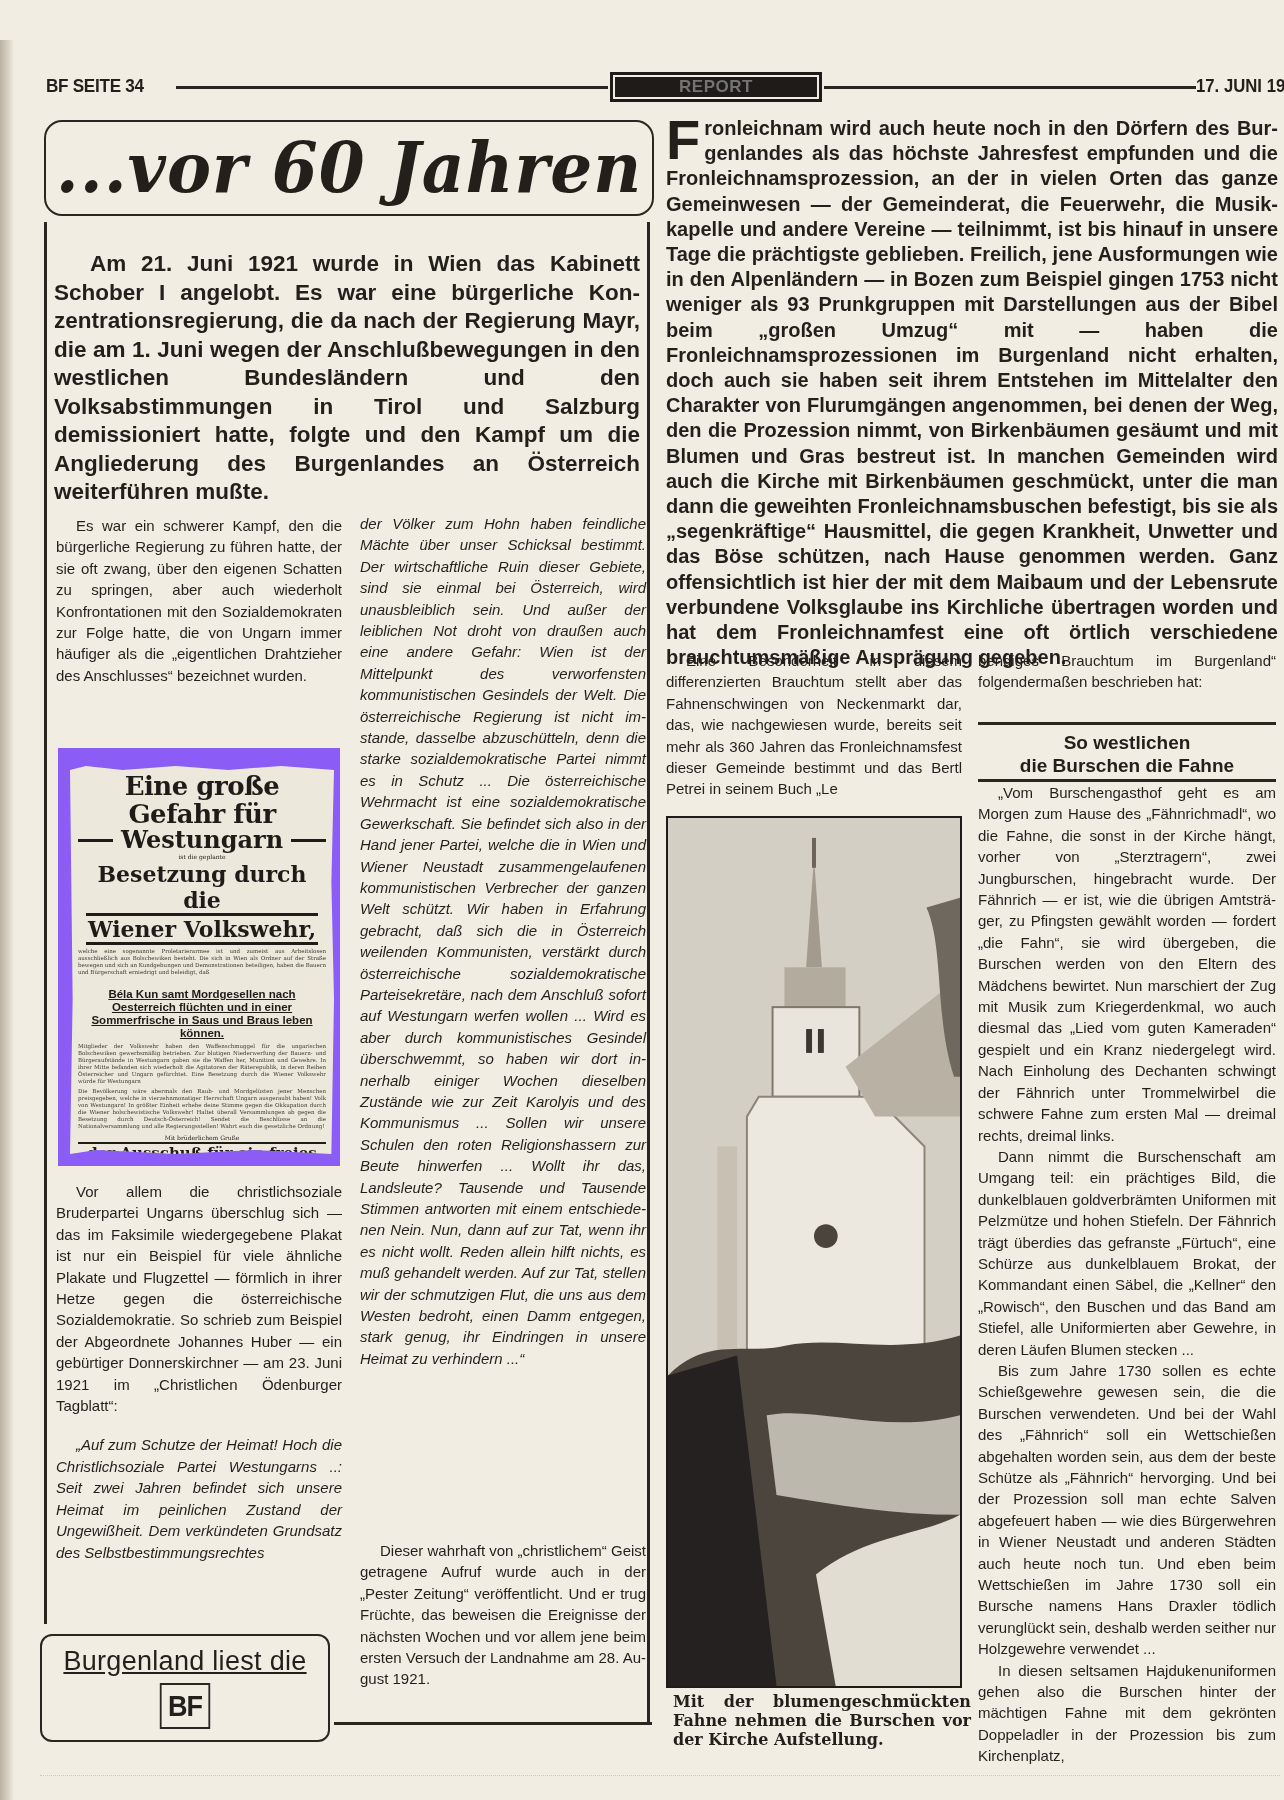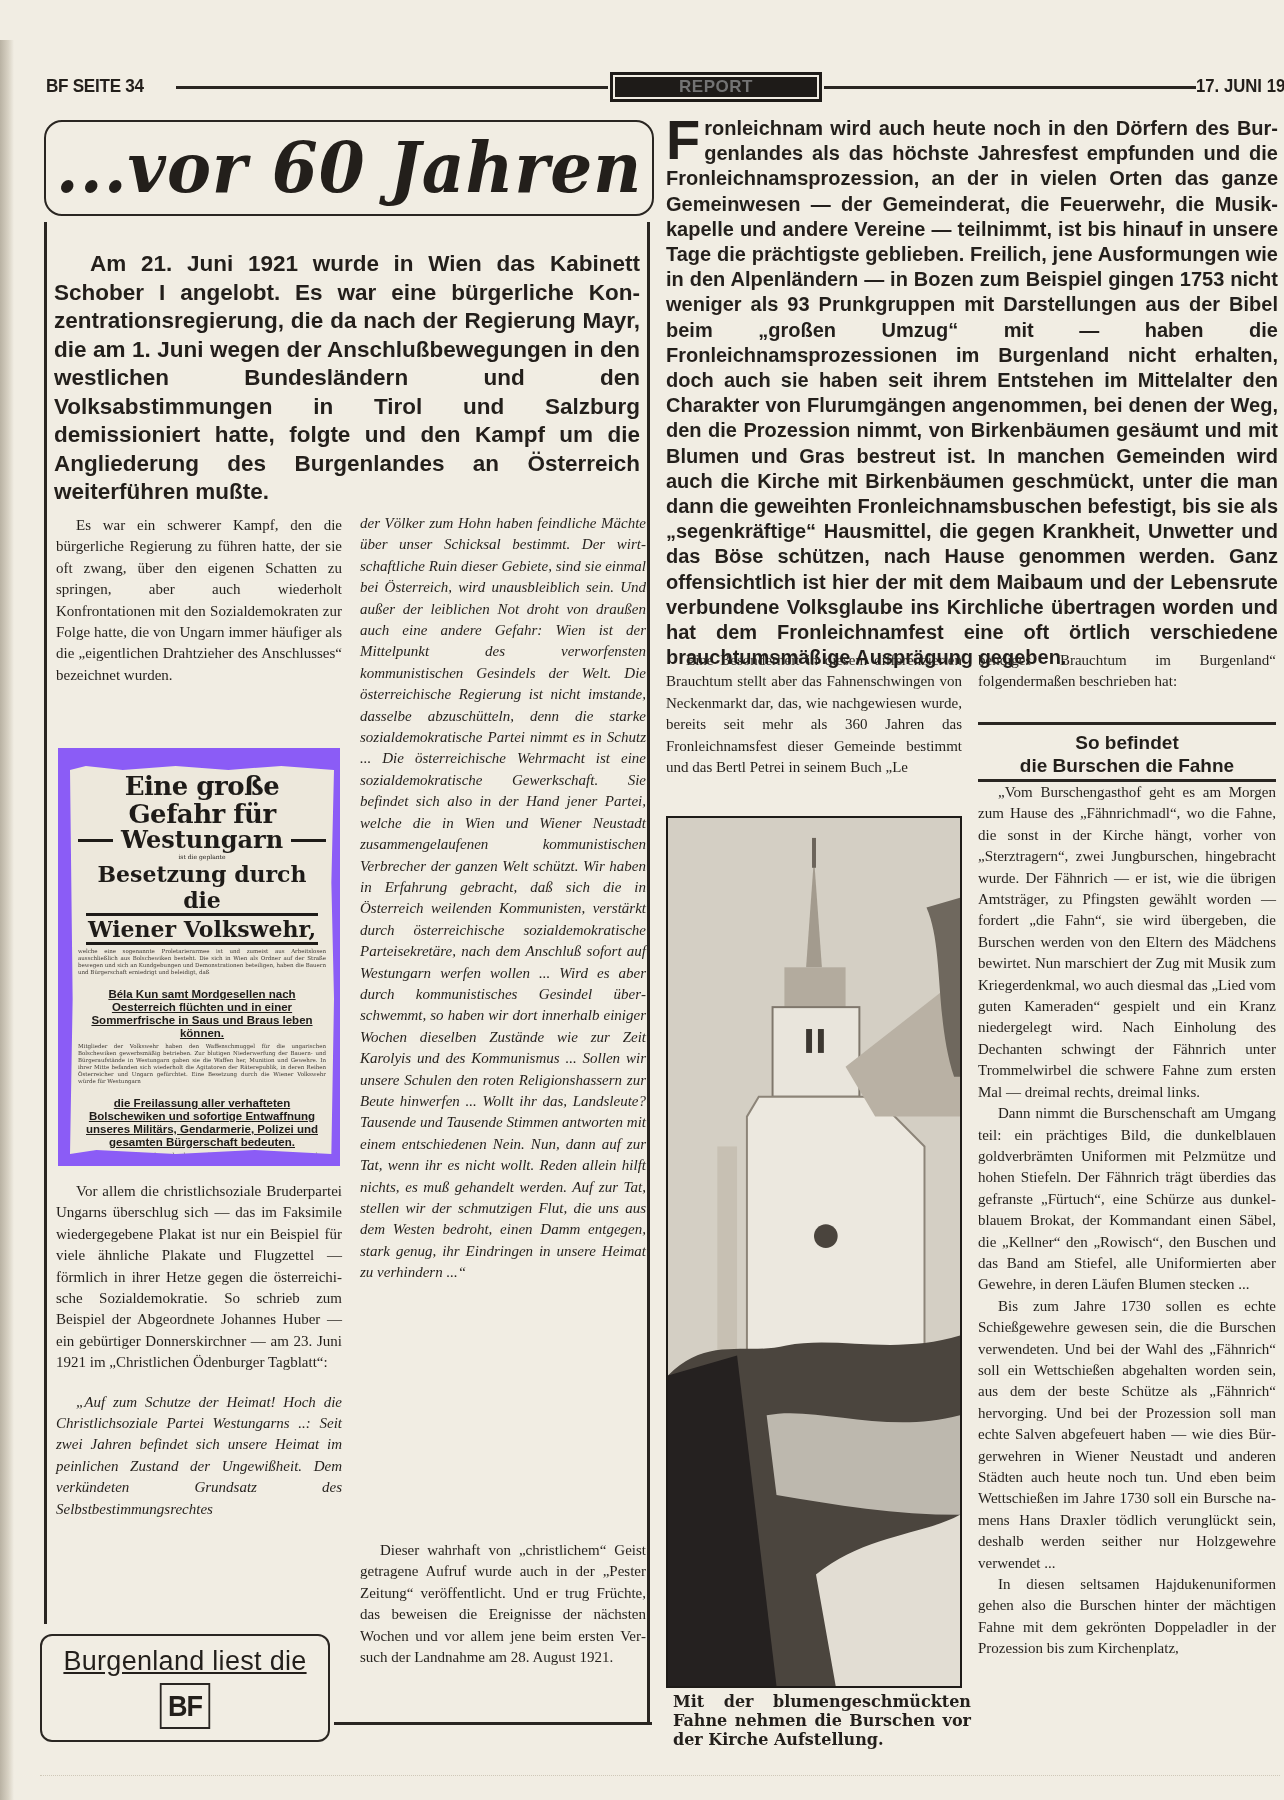--- a/index.html
+++ b/index.html
@@ -19,21 +19,21 @@
 
   
   .title-box { position: absolute; left: 44px; top: 120px; width: 610px; height: 96px; border: 2px solid #2a2622; border-radius: 18px; }
   .title-box .title { display: block; text-align: center; font: bold 66px "DejaVu Serif", serif; line-height: 92px; letter-spacing: 1px; font-style: italic; transform: scaleY(1.05); }
   .frame { position: absolute; left: 44px; top: 222px; width: 606px; height: 1402px; border-left: 3px solid #2a2622; border-right: 3px solid #2a2622; }
   .frame-bottom { position: absolute; left: 334px; top: 1722px; width: 318px; height: 3px; background: #2a2622; }
   .frame-right-ext { position: absolute; left: 647px; top: 1624px; width: 3px; height: 100px; background: #2a2622; }
 
   .lead { position: absolute; left: 54px; top: 250px; width: 586px; font: bold 22.5px "Liberation Sans", sans-serif; line-height: 28.5px; text-align: justify; text-indent: 36px; }
 
-  .serif-body { font-family: Liberation Serif, serif; font-size: 15px; line-height: 21.4px; text-align: justify; hyphens: manual; }
+  .serif-body { font-family: Liberation Sans, sans-serif; font-size: 15px; line-height: 21.4px; text-align: justify; hyphens: manual; }
   .ital { font-style: italic; }
   .indent { text-indent: 20px; }
 
   .col-a1 { position: absolute; left: 56px; top: 515px; width: 286px; }
   .col-b { position: absolute; left: 360px; top: 513px; width: 286px; }
   .col-a2 { position: absolute; left: 56px; top: 1181px; width: 286px; }
   .col-b2 { position: absolute; left: 360px; top: 1540px; width: 286px; }
 
   
   .poster { position: absolute; left: 58px; top: 748px; width: 282px; height: 418px; background: #8b5cf6; padding: 18px 6px 12px 12px; }
@@ -102,21 +102,20 @@
     <div class="p-h1">Eine große Gefahr für</div>
     <div class="p-h1b">
         <span>Westungarn</span>
       </div>
     <div class="p-small">ist die geplante</div>
     <div class="p-h2">Besetzung durch die</div>
     <div class="p-h2">Wiener Volkswehr,</div>
     <div class="p-fine">welche eine sogenannte Proletarierarmee ist und zumeist aus Arbeitslosen ausschließlich aus Bolschewiken besteht. Die sich in Wien als Ordner auf der Straße bewegen und sich an Kundgebungen und Demonstrationen beteiligen, haben die Bauern und Bürgerschaft erniedrigt und beleidigt, daß</div>
     <div class="p-mid">Béla Kun samt Mordgesellen nach Oesterreich flüchten und in einer Sommerfrische in Saus und Braus leben können.</div>
     <div class="p-fine">Mitglieder der Volkswehr haben den Waffenschmuggel für die ungarischen Bolschewiken gewerbsmäßig betrieben. Zur blutigen Niederwerfung der Bauern- und Bürgeraufstände in Westungarn gaben sie die Waffen her, Munition und Gewehre. In ihrer Mitte befanden sich wiederholt die Agitatoren der Räterepublik, in deren Reihen Österreicher und Ungarn gefürchtet. Eine Besetzung durch die Wiener Volkswehr würde für Westungarn</div>
-    <div class="p-mid">die Freilassung aller verhafteten Bolschewiken und sofortige Entwaffnung unseres Militärs, Gendarmerie, Polizei und gesamten Bürgerschaft bedeuten.</div>
     <div class="p-fine">Die Bevölkerung wäre abermals den Raub- und Mordgelüsten jener Menschen preisgegeben, welche in vierzehnmonatiger Herrschaft Ungarn ausgeraubt haben! Volk von Westungarn! In größter Einheit erhebe deine Stimme gegen die Okkupation durch die Wiener bolschewistische Volkswehr! Haltet überall Versammlungen ab gegen die Besetzung durch Deutsch-Österreich! Sendet die Beschlüsse an die Nationalversammlung und alle Regierungsstellen! Wahrt euch die gesetzliche Ordnung!</div>
     <div class="p-small">Mit brüderlichem Gruße</div>
     <div class="p-foot">der Ausschuß für ein freies Westungarn</div>
     <div class="p-addr">Ödenburg, Széchenyiplatz 2.</div>
   </div>
 </div>
 
 <div class="col-a2 serif-body">
   <p class="indent">Vor allem die christlichsoziale Bruderpartei Ungarns überschlug sich — das im Faksimile wieder­gegebene Plakat ist nur ein Bei­spiel für viele ähnliche Plakate und Flugzettel — förmlich in ihrer Hetze gegen die österreichi­sche Sozialdemokratie. So schrieb zum Beispiel der Abgeordnete Jo­hannes Huber — ein gebürtiger Donnerskirchner — am 23. Juni 1921 im „Christlichen Ödenburger Tagblatt“:</p>
   <p class="indent ital" style="margin-top:18px">„Auf zum Schutze der Heimat! Hoch die Christlichsoziale Partei Westungarns ..: Seit zwei Jahren befindet sich unsere Heimat im peinlichen Zustand der Ungewiß­heit. Dem verkündeten Grundsatz des Selbstbestimmungsrechtes</p>
@@ -141,21 +140,21 @@
 
 <div class="col-c serif-body">
   <p class="indent">Eine Besonderheit in diesem differenzierten Brauchtum stellt aber das Fahnenschwingen von Neckenmarkt dar, das, wie nachge­wiesen wurde, bereits seit mehr als 360 Jahren das Fronleichnamsfest dieser Gemeinde bestimmt und das Bertl Petrei in seinem Buch „Le­</p>
 </div>
 
 <div class="col-d serif-body">
   <p>bendiges Brauchtum im Burgen­land“ folgendermaßen beschrieben hat:</p>
 </div>
 
 <div class="sub-head">
-  <div>So befindet</div>
+  <div>So westlichen</div>
   <div>die Burschen die Fahne</div>
 </div>
 
 <div class="col-d2 serif-body">
   <p class="indent">„Vom Burschengasthof geht es am Morgen zum Hause des „Fähn­richmadl“, wo die Fahne, die sonst in der Kirche hängt, vorher von „Sterztragern“, zwei Jungburschen, hingebracht wurde. Der Fähnrich — er ist, wie die übrigen Amtsträ­ger, zu Pfingsten gewählt worden — fordert „die Fahn“, sie wird über­geben, die Burschen werden von den Eltern des Mädchens bewirtet. Nun marschiert der Zug mit Musik zum Kriegerdenkmal, wo auch dies­mal das „Lied vom guten Kamera­den“ gespielt und ein Kranz nieder­gelegt wird. Nach Einholung des Dechanten schwingt der Fähnrich unter Trommelwirbel die schwere Fahne zum ersten Mal — dreimal rechts, dreimal links.</p>
   <p class="indent">Dann nimmt die Burschenschaft am Umgang teil: ein prächtiges Bild, die dunkelblauen goldver­brämten Uniformen mit Pelzmütze und hohen Stiefeln. Der Fähnrich trägt überdies das gefranste „Für­tuch“, eine Schürze aus dunkel­blauem Brokat, der Kommandant einen Säbel, die „Kellner“ den „Ro­wisch“, den Buschen und das Band am Stiefel, alle Uniformierten aber Gewehre, in deren Läufen Blumen stecken ...</p>
   <p class="indent">Bis zum Jahre 1730 sollen es echte Schießgewehre gewesen sein, die die Burschen verwendeten. Und bei der Wahl des „Fähnrich“ soll ein Wettschießen abgehalten worden sein, aus dem der beste Schütze als „Fähnrich“ hervorging. Und bei der Prozession soll man echte Salven abgefeuert haben — wie dies Bür­gerwehren in Wiener Neustadt und anderen Städten auch heute noch tun. Und eben beim Wettschießen im Jahre 1730 soll ein Bursche na­mens Hans Draxler tödlich verun­glückt sein, deshalb werden seither nur Holzgewehre verwendet ...</p>
   <p class="indent">In diesen seltsamen Hajduken­uniformen gehen also die Burschen hinter der mächtigen Fahne mit dem gekrönten Doppeladler in der Prozession bis zum Kirchenplatz,</p>
 </div>
 

